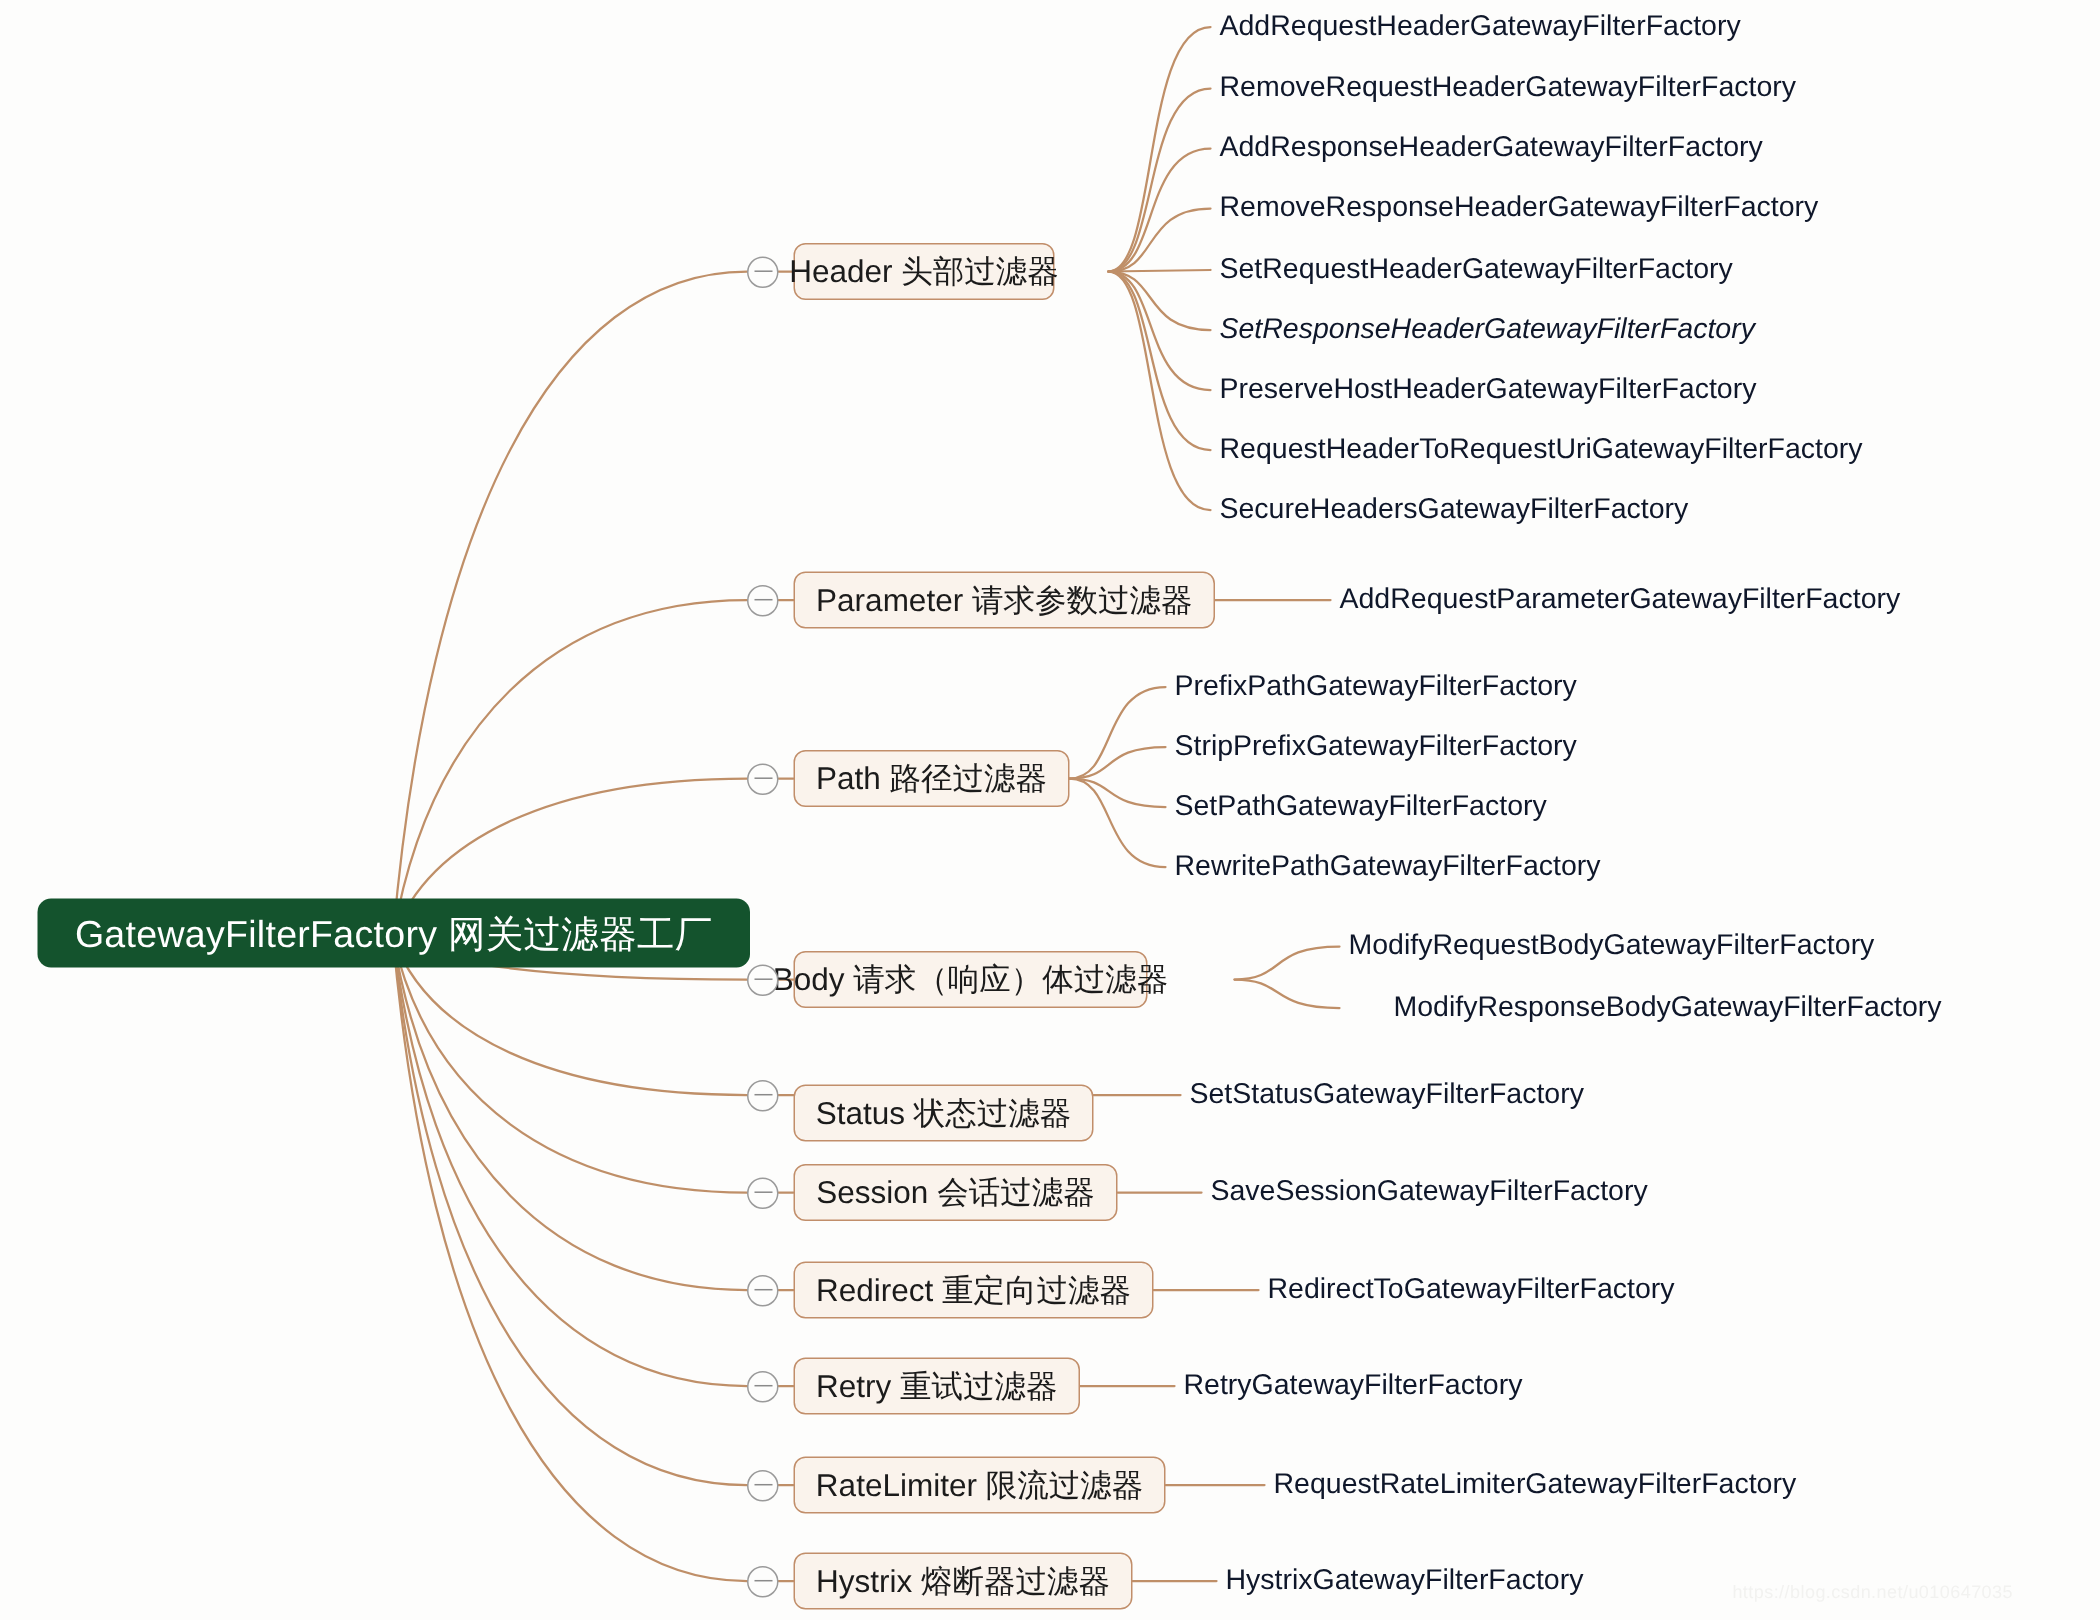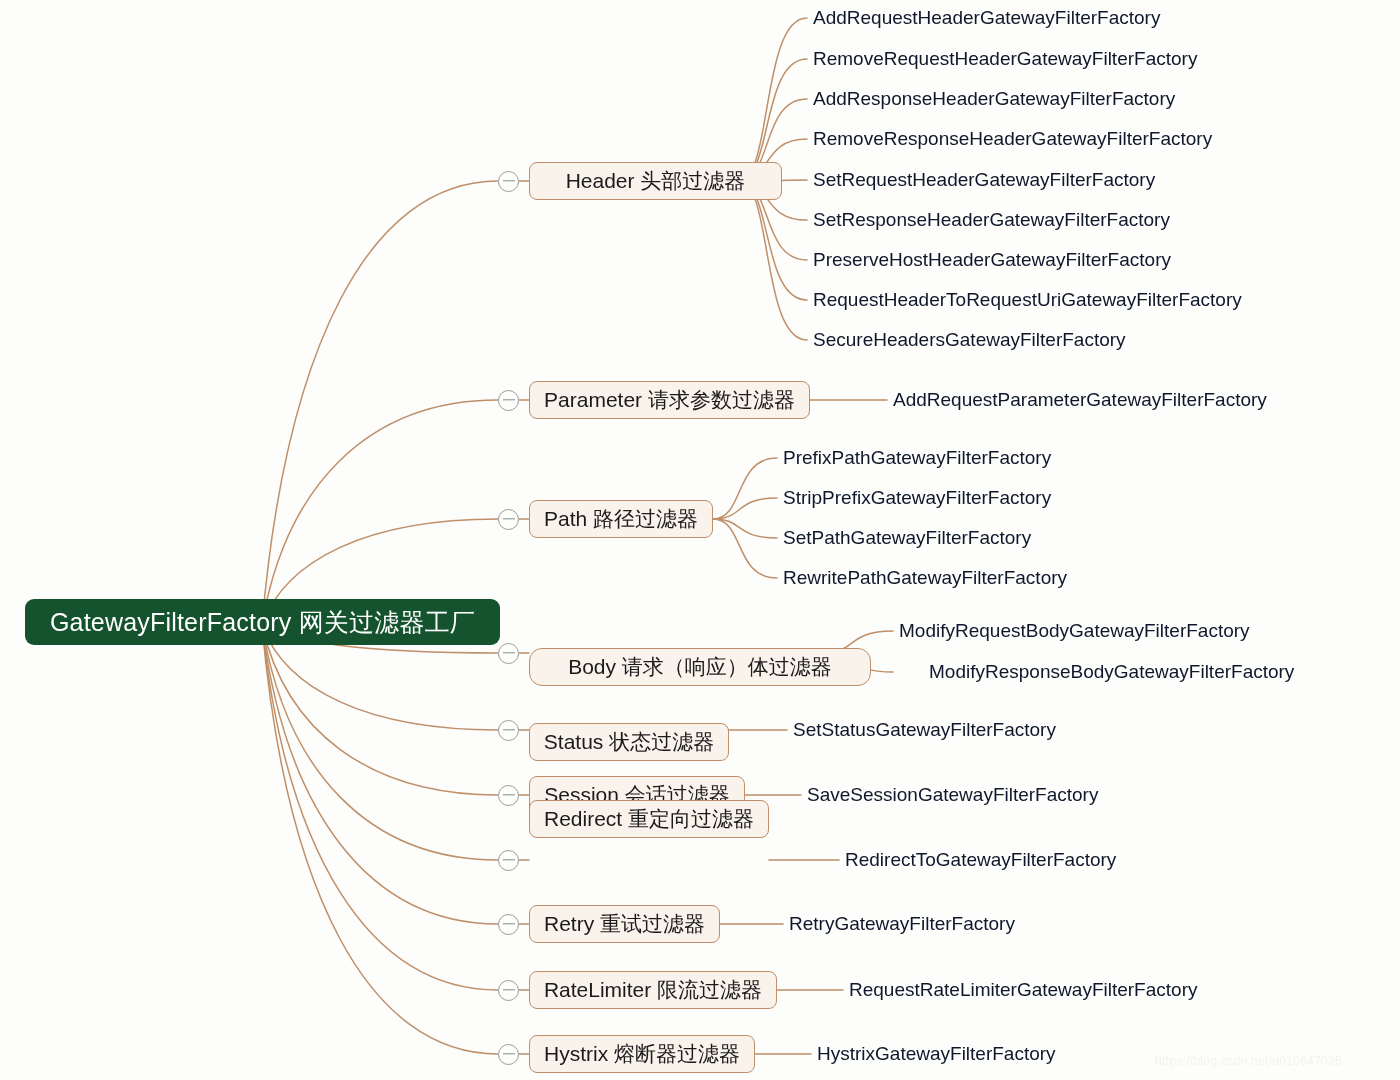--- a/index.html
+++ b/index.html
@@ -149,63 +149,63 @@
       <path d="M 519 990 L 529 990" fill="none" stroke="#bf8f68" stroke-width="1.5" stroke-linecap="round"></path>
       <path d="M 777 990 L 843 990" fill="none" stroke="#bf8f68" stroke-width="1.5" stroke-linecap="round"></path>
       <path d="M 262 625 C 285.6 890.98 368.2 1054 498 1054" fill="none" stroke="#bf8f68" stroke-width="1.5" stroke-linecap="round"></path>
       <path d="M 519 1054 L 529 1054" fill="none" stroke="#bf8f68" stroke-width="1.5" stroke-linecap="round"></path>
       <path d="M 755 1054 L 811 1054" fill="none" stroke="#bf8f68" stroke-width="1.5" stroke-linecap="round"></path>
     </svg>
 
   <div class="root-node">GatewayFilterFactory 网关过滤器工厂</div>
 
   <div id="nodes">
-      <div class="branch-node" style="left: 529px; top: 162px; width: 253px; align-items: center;">
+      <div class="branch-node" style="left: 529px; top: 162px; width: 174px; align-items: center;">
         <span>Header 头部过滤器</span>
       </div>
       <div class="toggle" style="left: 498px; top: 170.5px;"></div>
       <div class="leaf" style="left: 813px; top: 18px;">AddRequestHeaderGatewayFilterFactory</div>
       <div class="leaf" style="left: 813px; top: 59px;">RemoveRequestHeaderGatewayFilterFactory</div>
       <div class="leaf" style="left: 813px; top: 99px;">AddResponseHeaderGatewayFilterFactory</div>
       <div class="leaf" style="left: 813px; top: 139px;">RemoveResponseHeaderGatewayFilterFactory</div>
       <div class="leaf" style="left: 813px; top: 180px;">SetRequestHeaderGatewayFilterFactory</div>
-      <div class="leaf" style="left: 813px; top: 220px;">SetResponseHeaderGatewayFilterFactory</div>
+      <div class="leaf" style="left: 813px; top: 220px; font-style: italic;">SetResponseHeaderGatewayFilterFactory</div>
       <div class="leaf" style="left: 813px; top: 260px;">PreserveHostHeaderGatewayFilterFactory</div>
       <div class="leaf" style="left: 813px; top: 300px;">RequestHeaderToRequestUriGatewayFilterFactory</div>
       <div class="leaf" style="left: 813px; top: 340px;">SecureHeadersGatewayFilterFactory</div>
       <div class="branch-node" style="left: 529px; top: 381px; width: 281px;">
         <span>Parameter 请求参数过滤器</span>
       </div>
       <div class="toggle" style="left: 498px; top: 389.5px;"></div>
       <div class="leaf" style="left: 893px; top: 400px;">AddRequestParameterGatewayFilterFactory</div>
       <div class="branch-node" style="left: 529px; top: 500px; width: 184px;">
         <span>Path 路径过滤器</span>
       </div>
       <div class="toggle" style="left: 498px; top: 508.5px;"></div>
       <div class="leaf" style="left: 783px; top: 458px;">PrefixPathGatewayFilterFactory</div>
       <div class="leaf" style="left: 783px; top: 498px;">StripPrefixGatewayFilterFactory</div>
       <div class="leaf" style="left: 783px; top: 538px;">SetPathGatewayFilterFactory</div>
       <div class="leaf" style="left: 783px; top: 578px;">RewritePathGatewayFilterFactory</div>
-      <div class="branch-node" style="left: 529px; top: 648px; width: 342px; border-radius: 13px;">
+      <div class="branch-node" style="left: 529px; top: 634px; width: 236px;">
         <span>Body 请求（响应）体过滤器</span>
       </div>
       <div class="toggle" style="left: 498px; top: 642.5px;"></div>
       <div class="leaf" style="left: 899px; top: 631px;">ModifyRequestBodyGatewayFilterFactory</div>
       <div class="leaf" style="left: 899px; top: 672px; margin-left: 30px;">ModifyResponseBodyGatewayFilterFactory</div>
       <div class="branch-node" style="left: 529px; top: 711px; width: 200px; margin-top: 12px;">
         <span>Status 状态过滤器</span>
       </div>
       <div class="toggle" style="left: 498px; top: 719.5px;"></div>
       <div class="leaf" style="left: 793px; top: 730px;">SetStatusGatewayFilterFactory</div>
       <div class="branch-node" style="left: 529px; top: 776px; width: 216px;">
         <span>Session 会话过滤器</span>
       </div>
       <div class="toggle" style="left: 498px; top: 784.5px;"></div>
       <div class="leaf" style="left: 807px; top: 795px;">SaveSessionGatewayFilterFactory</div>
-      <div class="branch-node" style="left: 529px; top: 800px; width: 240px; align-items: center;">
+      <div class="branch-node" style="left: 529px; top: 841px; width: 240px; align-items: center;">
         <span>Redirect 重定向过滤器</span>
       </div>
       <div class="toggle" style="left: 498px; top: 849.5px;"></div>
       <div class="leaf" style="left: 845px; top: 860px;">RedirectToGatewayFilterFactory</div>
       <div class="branch-node" style="left: 529px; top: 905px; width: 191px;">
         <span>Retry 重试过滤器</span>
       </div>
       <div class="toggle" style="left: 498px; top: 913.5px;"></div>
       <div class="leaf" style="left: 789px; top: 924px;">RetryGatewayFilterFactory</div>
       <div class="branch-node" style="left: 529px; top: 971px; width: 248px;">

